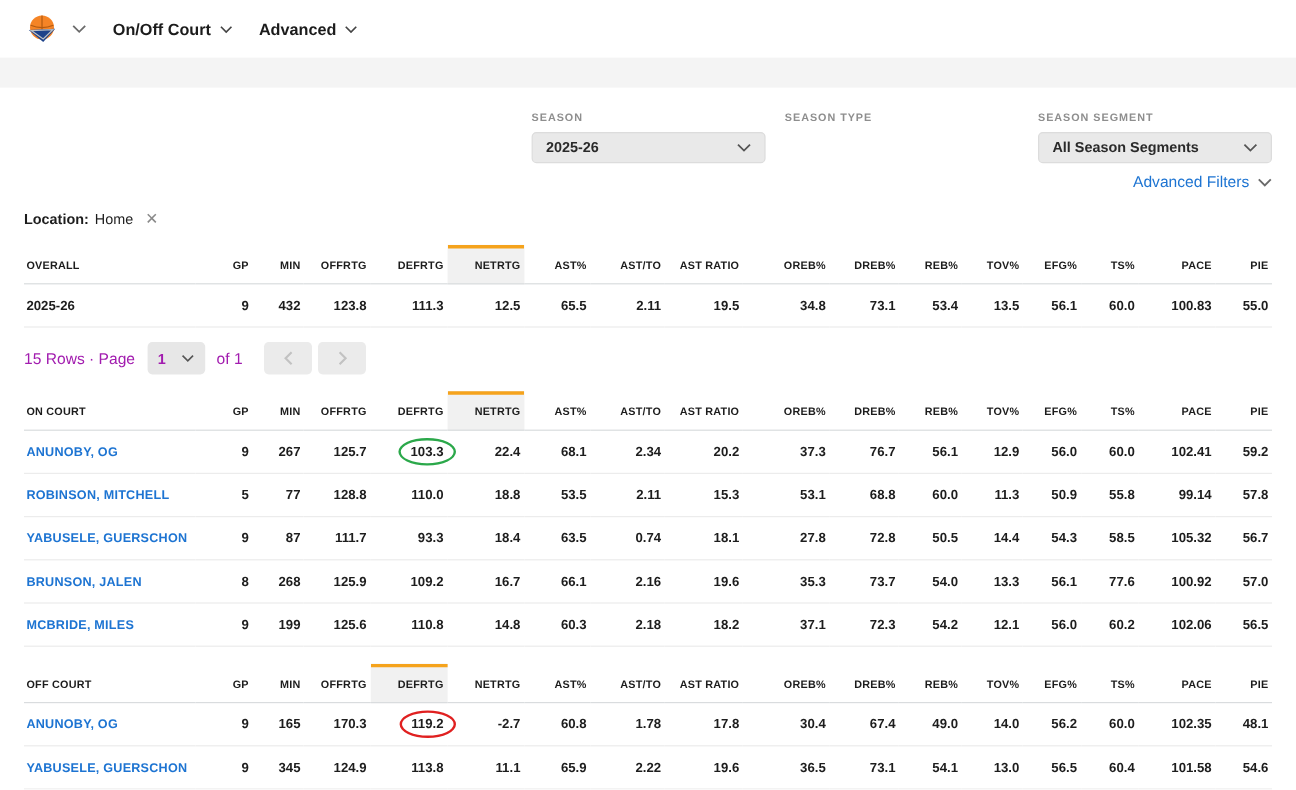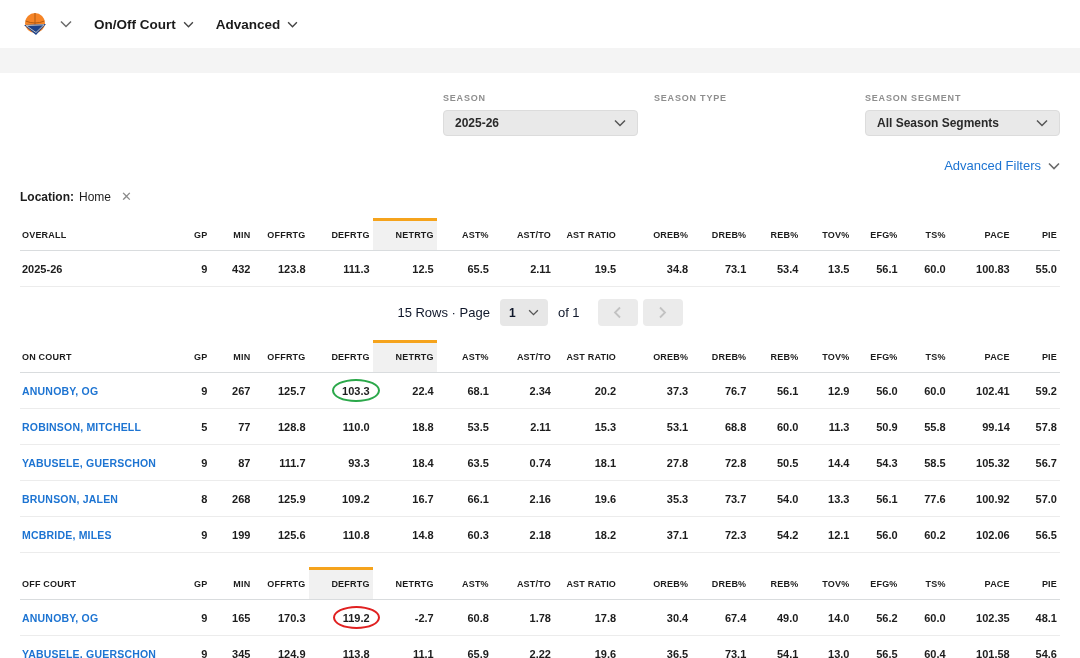--- a/index.html
+++ b/index.html
@@ -20,21 +20,21 @@
 
   
   .filters { display:flex; gap:16px; margin-top:20px;justify-content:flex-end; }
   .filter-group { width:195px; }
   .filter-label { font-size:9px; font-weight:bold; letter-spacing:.8px; color:#8E8E8E; }
   .select { margin-top:7px; height:26px; background:#E9E9E9; border:1px solid #DCDCDC; border-radius:4px;
     display:flex; align-items:center; justify-content:space-between; padding:0 11px;
     font-size:12px; font-weight:bold; color:#2a2a2a; cursor:pointer; }
   .select .chev { color:#555; }
 
-  .adv-row { display:flex; justify-content:flex-end; align-items:center; gap:7px; margin-top:22px;
+  .adv-row { display:flex; justify-content:flex-end; align-items:center; gap:7px; margin-top:8px;
     color:var(--link); font-size:13px; cursor:pointer; }
 
   .chip-row { margin-top:16px; font-size:12px; display:flex; align-items:center; gap:5px; }
   .chip-row b { font-weight:bold; }
   .chip-x { color:#8a8a8a; font-size:13px; margin-left:5px; cursor:pointer; }
 
   
   table { width:1040px; border-collapse:collapse; table-layout:fixed; margin-top:14px; }
   th { font-size:9px; font-weight:bold; color:#1c1c1c; text-align:right; letter-spacing:.2px;
     padding:12px 3px 10px 0; vertical-align:bottom; border-bottom:1px solid #D9DCDE; cursor:pointer; }
@@ -45,22 +45,22 @@
   td.name-col { text-align:left; padding-left:2px; }
   td a { color:var(--link); text-decoration:none; font-size:10.5px; font-weight:bold; letter-spacing:.2px; }
 
   .circled { position:relative; display:inline-block; }
   .circled::after { content:''; position:absolute; left:-10px; right:-10px; top:-6px; bottom:-5px;
     border:2px solid; border-radius:50%; }
   .circled-green::after { border-color:var(--green); }
   .circled-red::after { border-color:var(--red); }
 
   
-  .pagination { display:flex; justify-content:center; align-items:center; gap:10px;
-    margin-top:12px; font-size:13px; color:#0f172a; width:1040px; }
+  .pagination { display:flex; justify-content:flex-start; align-items:center; gap:10px;
+    margin-top:12px; font-size:13px; color:#a21caf; width:1040px; }
   .page-select { width:48px; height:27px; background:#E7E7E7; border-radius:4px; display:flex;
     align-items:center; justify-content:space-between; padding:0 9px; font-size:12px; font-weight:bold; cursor:pointer; }
   .page-select .chev { color:#555; }
   .pg-group { display:flex; gap:5px; margin-left:8px; }
   .pg-btn { width:40px; height:27px; background:#EBEBEB; border:none; border-radius:4px;
     color:#C2C2C2; display:flex; align-items:center; justify-content:center; cursor:pointer; }
 </style>
 </head>
 <body>
 

